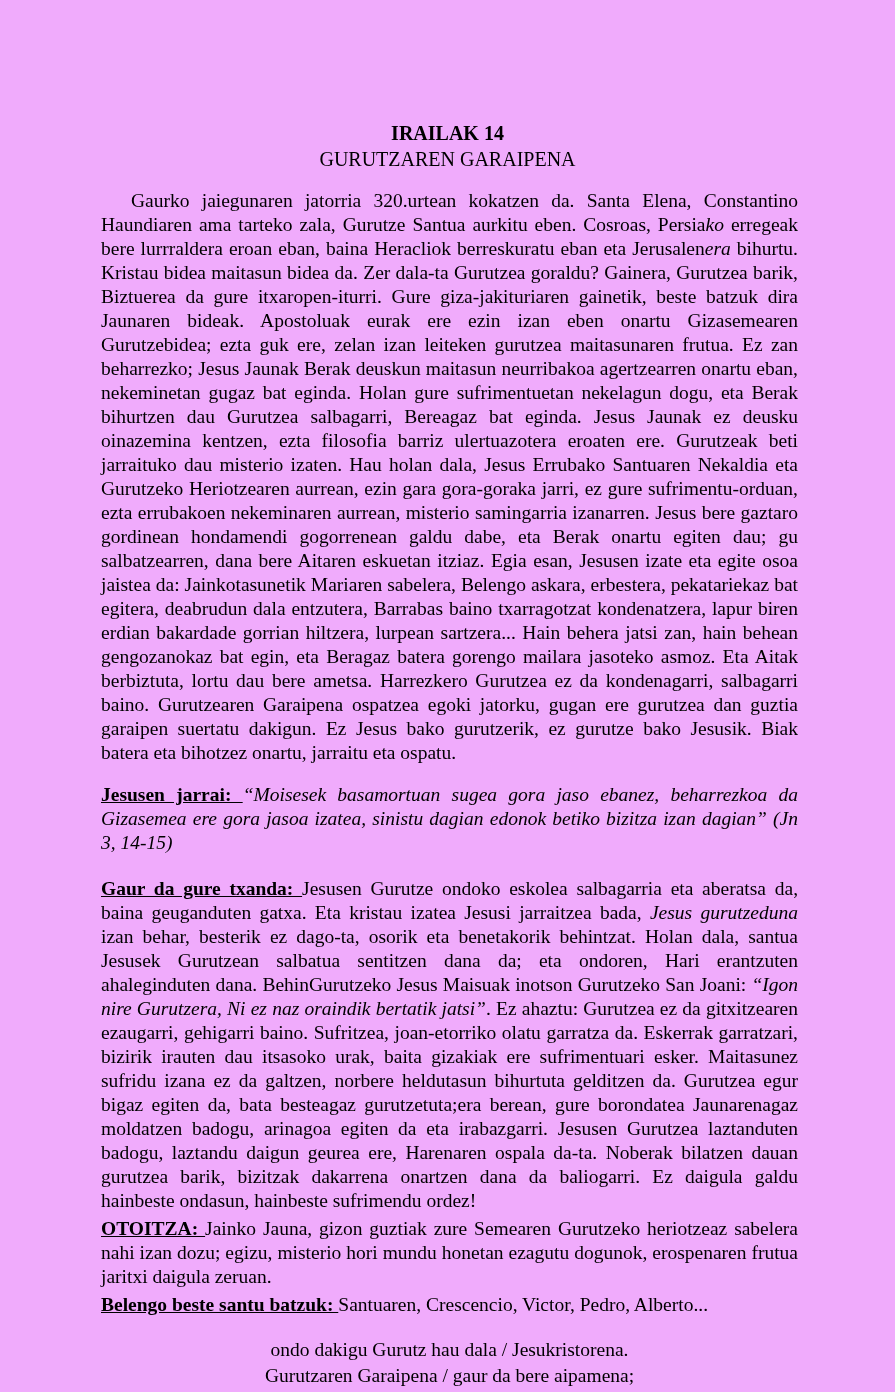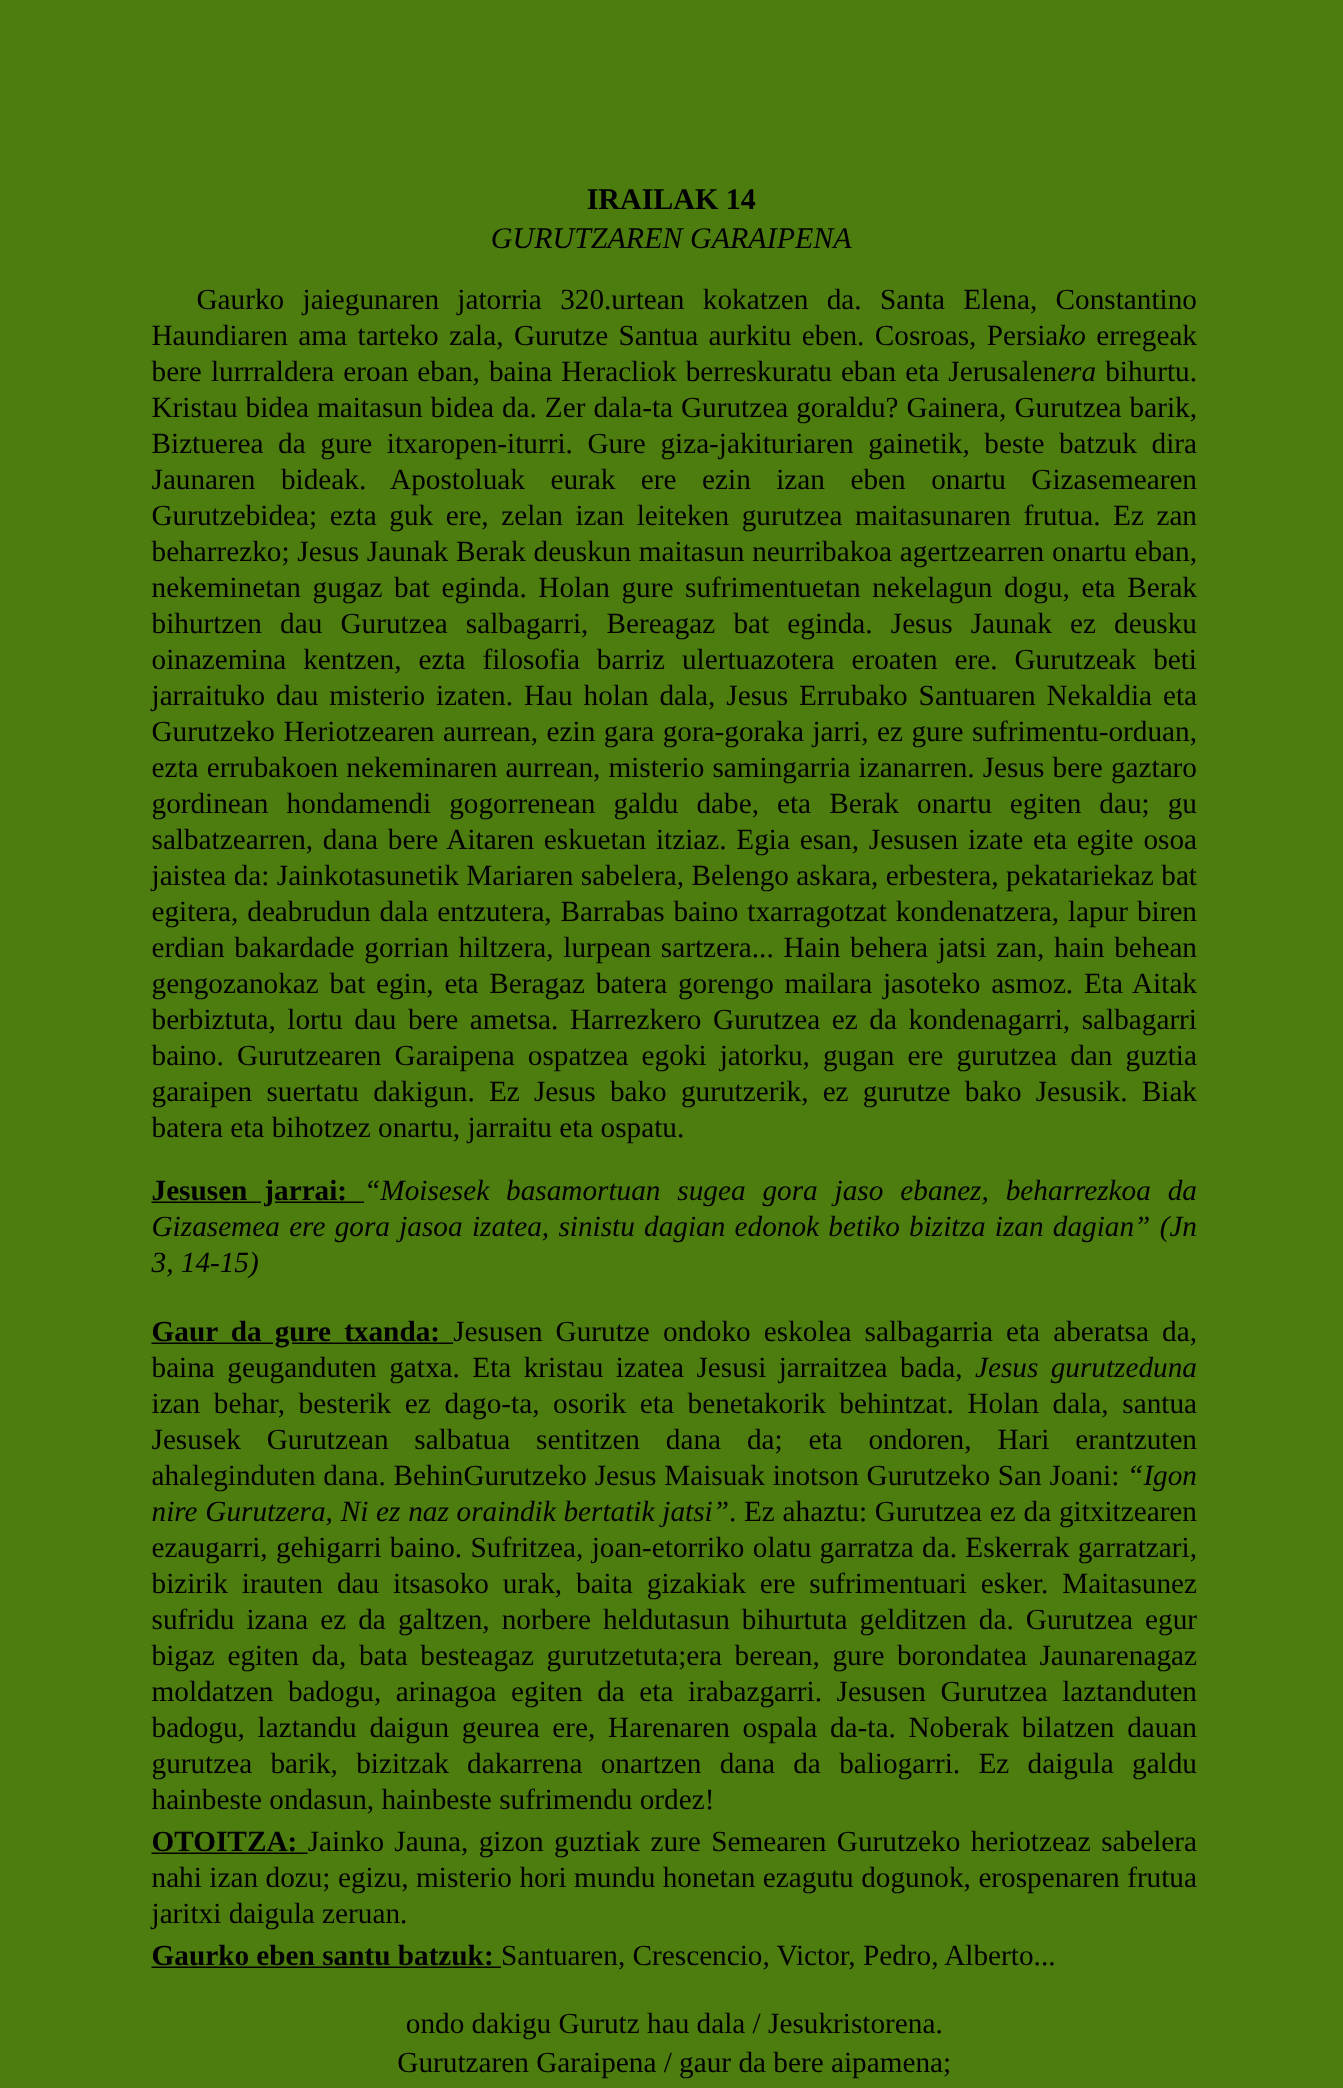--- a/index.html
+++ b/index.html
@@ -4,40 +4,39 @@
 <style>
   html, body {
     margin: 0;
     padding: 0;
     background: #ffffff;
   }
   .page {
     position: relative;
     width: 895px;
     height: 1392px;
-    background: #4d7c0f;
+    background: #f0abfc;
     color: #000000;
     font-family: "Liberation Serif", serif;
     overflow: hidden;
   }
   .title-block {
     padding-top: 121px;
     text-align: center;
   }
   .doc-title {
     font-size: 20px;
     line-height: 24px;
     font-weight: bold;
     margin: 0;
   }
   .doc-subtitle {
     font-size: 20px;
     line-height: 24px;
     font-weight: normal;
-    font-style: italic;
     margin: 2px 0 18px 0;
   }
   .body-text {
     margin: 16px 93px 0 97px;
     font-size: 19.5px;
     line-height: 24px;
     text-align: justify;
   }
   p.para {
     margin: 4px;
@@ -65,21 +64,21 @@
   <header class="title-block">
     <h1 class="doc-title">IRAILAK 14</h1>
     <h2 class="doc-subtitle">GURUTZAREN GARAIPENA</h2>
   </header>
 
   <main class="body-text">
     <p class="para first-indent"><span class="run normal">Gaurko jaiegunaren jatorria 320.urtean kokatzen da. Santa Elena, Constantino Haundiaren ama tarteko zala, Gurutze Santua aurkitu eben. Cosroas, Persia</span><span class="run italic">ko</span><span class="run normal"> erregeak bere lurrraldera eroan eban, baina Heracliok berreskuratu eban eta Jerusalen</span><span class="run italic">era</span><span class="run normal"> bihurtu. Kristau bidea maitasun bidea da. Zer dala-ta Gurutzea goraldu? Gainera, Gurutzea barik, Biztuerea da gure itxaropen-iturri. Gure giza-jakituriaren gainetik, beste batzuk dira Jaunaren bideak. Apostoluak eurak ere ezin izan eben onartu Gizasemearen Gurutzebidea; ezta guk ere, zelan izan leiteken gurutzea maitasunaren frutua. Ez zan beharrezko; Jesus Jaunak Berak deuskun maitasun neurribakoa agertzearren onartu eban, nekeminetan gugaz bat eginda. Holan gure sufrimentuetan nekelagun dogu, eta Berak bihurtzen dau Gurutzea salbagarri, Bereagaz bat eginda. Jesus Jaunak ez deusku oinazemina kentzen, ezta filosofia barriz ulertuazotera eroaten ere. Gurutzeak beti jarraituko dau misterio izaten. Hau holan dala, Jesus Errubako Santuaren Nekaldia eta Gurutzeko Heriotzearen aurrean, ezin gara gora-goraka jarri, ez gure sufrimentu-orduan, ezta errubakoen nekeminaren aurrean, misterio samingarria izanarren. Jesus bere gaztaro gordinean hondamendi gogorrenean galdu dabe, eta Berak onartu egiten dau; gu salbatzearren, dana bere Aitaren eskuetan itziaz. Egia esan, Jesusen izate eta egite osoa jaistea da: Jainkotasunetik Mariaren sabelera, Belengo askara, erbestera, pekatariekaz bat egitera, deabrudun dala entzutera, Barrabas baino txarragotzat kondenatzera, lapur biren erdian bakardade gorrian hiltzera, lurpean sartzera... Hain behera jatsi zan, hain behean gengozanokaz bat egin, eta Beragaz batera gorengo mailara jasoteko asmoz. Eta Aitak berbiztuta, lortu dau bere ametsa. Harrezkero Gurutzea ez da kondenagarri, salbagarri baino. Gurutzearen Garaipena ospatzea egoki jatorku, gugan ere gurutzea dan guztia garaipen suertatu dakigun. Ez Jesus bako gurutzerik, ez gurutze bako Jesusik. Biak batera eta bihotzez onartu, jarraitu eta ospatu.</span></p>
     <p class="para gap-before-lg"><span class="run bold">Jesusen jarrai: </span><span class="run italic">“Moisesek basamortuan sugea gora jaso ebanez, beharrezkoa da Gizasemea ere gora jasoa izatea, sinistu dagian edonok betiko bizitza izan dagian” (Jn 3, 14-15)</span></p>
     <p class="para gap-before-md"><span class="run bold">Gaur da gure txanda: </span><span class="run normal">Jesusen Gurutze ondoko eskolea salbagarria eta aberatsa da, baina geuganduten gatxa. Eta kristau izatea Jesusi jarraitzea bada, </span><span class="run italic">Jesus gurutzeduna</span><span class="run normal"> izan behar, besterik ez dago-ta, osorik eta benetakorik behintzat. Holan dala, santua Jesusek Gurutzean salbatua sentitzen dana da; eta ondoren, Hari erantzuten ahaleginduten dana. BehinGurutzeko Jesus Maisuak inotson Gurutzeko San Joani: </span><span class="run italic">“Igon nire Gurutzera, Ni ez naz oraindik bertatik jatsi”</span><span class="run normal">. Ez ahaztu: Gurutzea ez da gitxitzearen ezaugarri, gehigarri baino. Sufritzea, joan-etorriko olatu garratza da. Eskerrak garratzari, bizirik irauten dau itsasoko urak, baita gizakiak ere sufrimentuari esker. Maitasunez sufridu izana ez da galtzen, norbere heldutasun bihurtuta gelditzen da. Gurutzea egur bigaz egiten da, bata besteagaz gurutzetuta;era berean, gure borondatea Jaunarenagaz moldatzen badogu, arinagoa egiten da eta irabazgarri. Jesusen Gurutzea laztanduten badogu, laztandu daigun geurea ere, Harenaren ospala da-ta. Noberak bilatzen dauan gurutzea barik, bizitzak dakarrena onartzen dana da baliogarri. Ez daigula galdu hainbeste ondasun, hainbeste sufrimendu ordez!</span></p>
     <p class="para"><span class="run bold">OTOITZA: </span><span class="run normal">Jainko Jauna, gizon guztiak zure Semearen Gurutzeko heriotzeaz sabelera nahi izan dozu; egizu, misterio hori mundu honetan ezagutu dogunok, erospenaren frutua jaritxi daigula zeruan.</span></p>
-    <p class="para"><span class="run bold">Gaurko eben santu batzuk: </span><span class="run normal">Santuaren, Crescencio, Victor, Pedro, Alberto...</span></p>
+    <p class="para"><span class="run bold">Belengo beste santu batzuk: </span><span class="run normal">Santuaren, Crescencio, Victor, Pedro, Alberto...</span></p>
 
     <div class="verse">
       <div class="verse-line">ondo dakigu Gurutz hau dala / Jesukristorena.</div>
       <div class="verse-line">Gurutzaren Garaipena / gaur da bere aipamena;</div>
       <div class="verse-line">Gurutza ez da azkena / hementxe dator onena:</div>
 
     </div>
   </main>
 
 </div>

